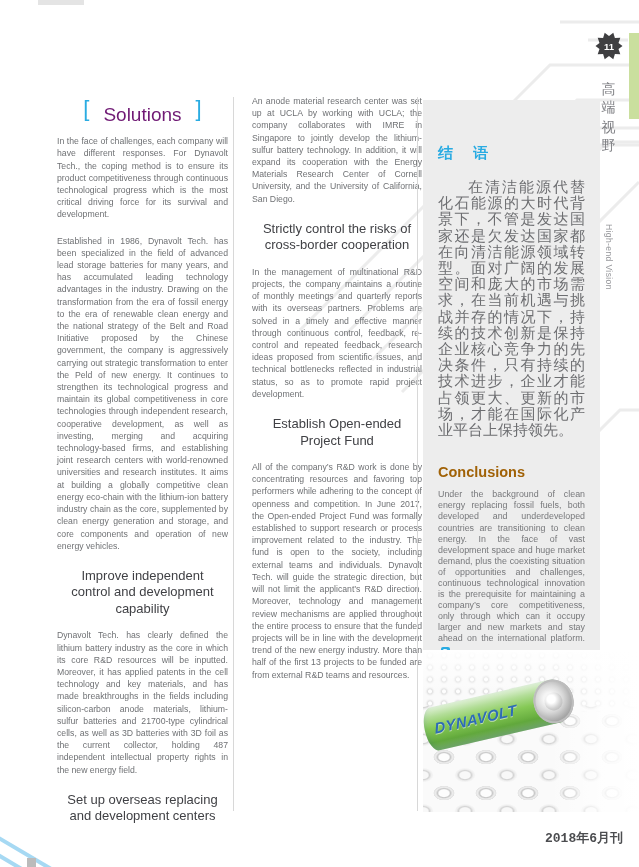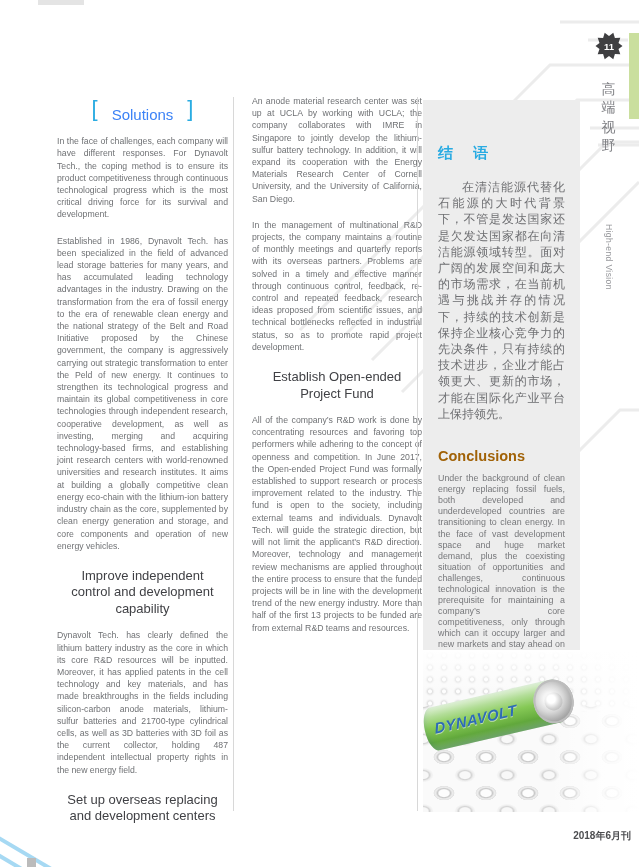--- a/index.html
+++ b/index.html
@@ -15,27 +15,27 @@
   .col{position:absolute;top:95px;color:#6f7174;font-size:8.7px;line-height:12.2px;text-align:justify;}
   .col1{left:57px;width:171px;}
   .col2{left:252px;width:170px;}
   .vsep{position:absolute;top:97px;width:1px;height:714px;background:#d8d8d8;}
   .sep1{left:233px;} .sep2{left:417px;}
 
   .col p{margin:0 0 14px 0;}
   .col-heading{font-size:13px;line-height:16.5px;color:#404145;text-align:center;margin:16px 6px 12px 6px;}
   .sol-header{display:flex;align-items:center;justify-content:center;gap:14px;margin:2px 0 14px 0;}
   .sol-bracket{color:#2aace2;font-size:22px;font-weight:400;line-height:20px;}
-  .sol-title{color:#3b82f6;font-size:15px;margin-top:12px;}
+  .sol-title{color:#701a75;font-size:19px;margin-top:12px;}
 
   
-  .panel{position:absolute;left:423px;top:100px;width:157px;height:712px;background:#ededed;}
+  .panel{position:absolute;left:423px;top:100px;width:177px;height:712px;background:#ededed;}
   .panel-inner{padding:44px 15px 0 15px;}
   .zh-heading{color:#29abe2;font-size:15px;font-weight:bold;letter-spacing:8px;margin:0 0 16px 0;}
-  .zh-para{color:#6d6e71;font-size:12px;line-height:16.2px;text-align:justify;text-indent:2em;margin:0;}
+  .zh-para{color:#6d6e71;font-size:15px;line-height:16.2px;text-align:justify;text-indent:2em;margin:0;}
   .en-heading{color:#a16207;font-size:14.5px;font-weight:600;margin:26px 0 9px 0;}
   .en-para{color:#77787b;font-size:8.9px;line-height:11.1px;text-align:justify;margin:0;}
   .end-icon{display:inline-block;width:9px;height:9px;background:#29abe2;border-radius:2px;color:#fff;
             font-size:7px;font-weight:bold;line-height:9px;text-align:center;vertical-align:-1px;margin-left:3px;}
 
   
   .photo{position:absolute;left:423px;top:650px;width:216px;height:162px;overflow:hidden;background:#fafafa;}
   .photo-far{position:absolute;left:0;top:0;right:0;height:62px;
      background-image:radial-gradient(circle at 50% 45%, #ffffff 0 1.5px, #dcdcdc 2.5px, #f4f4f4 4px, rgba(0,0,0,0) 5px);
      background-size:14px 12px;opacity:.8;}
@@ -61,21 +61,21 @@
      text-shadow:0 1px 0 rgba(255,255,255,.55);}
 
   
   .badge{position:absolute;left:594px;top:31px;width:30px;height:30px;}
   .side-zh{position:absolute;left:600px;top:70px;writing-mode:vertical-rl;font-size:14px;
      letter-spacing:19px;color:#7d7e82;}
   .side-en{position:absolute;left:604px;top:224px;writing-mode:vertical-rl;font-size:8.5px;
      color:#97989c;letter-spacing:.4px;}
   .green-bar{position:absolute;left:629px;top:33px;width:10px;height:86px;background:#cadf9e;}
 
-  .footer-issue{position:absolute;top:829px;right:8px;font-size:10px;font-weight:bold;color:#4c4d50;}
+  .footer-issue{position:absolute;top:829px;right:16px;font-size:13px;font-weight:bold;color:#4c4d50;font-family:Liberation Mono, monospace;}
   .bl-square{position:absolute;left:27px;top:858px;width:9px;height:9px;background:#bbbbbb;}
 </style>
 </head>
 <body>
 
 <div class="page">
 
   <svg class="decor" width="639" height="500" viewBox="0 0 639 500">
     <g fill="none" stroke="#ececec" stroke-width="3">
       <path d="M 300 330 L 430 200"></path>
@@ -103,20 +103,21 @@
     <p>Established in 1986, Dynavolt Tech. has been specialized in the field of advanced lead storage batteries for many years, and has accumulated leading technology advantages in the industry. Drawing on the transformation from the era of fossil energy to the era of renewable clean energy and the national strategy of the Belt and Road Initiative proposed by the Chinese government, the company is aggressively carrying out strategic transformation to enter the Peld of new energy. It continues to strengthen its technological progress and maintain its global competitiveness in core technologies through independent research, cooperative development, as well as investing, merging and acquiring technology-based firms, and establishing joint research centers with world-renowned universities and research institutes. It aims at building a globally competitive clean energy eco-chain with the lithium-ion battery industry chain as the core, supplemented by clean energy generation and storage, and core components and operation of new energy vehicles.</p>
     <div class="col-heading">Improve independent control and development capability</div>
     <p>Dynavolt Tech. has clearly defined the lithium battery industry as the core in which its core R&amp;D resources will be inputted. Moreover, it has applied patents in the cell technology and key materials, and has made breakthroughs in the fields including silicon-carbon anode materials, lithium-sulfur batteries and 21700-type cylindrical cells, as well as 3D batteries with 3D foil as the current collector, holding 487 independent intellectual property rights in the new energy field.</p>
     <div class="col-heading">Set up overseas replacing and development centers</div>
   </div>
 
   <div class="vsep sep1"></div>
 
   <div class="col col2">
     <p>An anode material research center was set up at UCLA by working with UCLA; the company collaborates with IMRE in Singapore to jointly develop the lithium-sulfur battery technology. In addition, it will expand its cooperation with the Energy Materials Research Center of Cornell University, and the University of California, San Diego.</p>
+    <div class="col-heading">Strictly control the risks of cross-border cooperation</div>
     <p>In the management of multinational R&amp;D projects, the company maintains a routine of monthly meetings and quarterly reports with its overseas partners. Problems are solved in a timely and effective manner through continuous control, feedback, re-control and repeated feedback, research ideas proposed from scientific issues, and technical bottlenecks reflected in industrial status, so as to promote rapid project development.</p>
     <div class="col-heading">Establish Open-ended Project Fund</div>
     <p>All of the company’s R&amp;D work is done by concentrating resources and favoring top performers while adhering to the concept of openness and competition. In June 2017, the Open-ended Project Fund was formally established to support research or process improvement related to the industry. The fund is open to the society, including external teams and individuals. Dynavolt Tech. will guide the strategic direction, but will not limit the applicant’s R&amp;D direction. Moreover, technology and management review mechanisms are applied throughout the entire process to ensure that the funded projects will be in line with the development trend of the new energy industry. More than half of the first 13 projects to be funded are from external R&amp;D teams and resources.</p>
   </div>
 
   <div class="vsep sep2"></div>
 
   <div class="panel">
     <div class="panel-inner">
       <div class="zh-heading">结 语</div>

